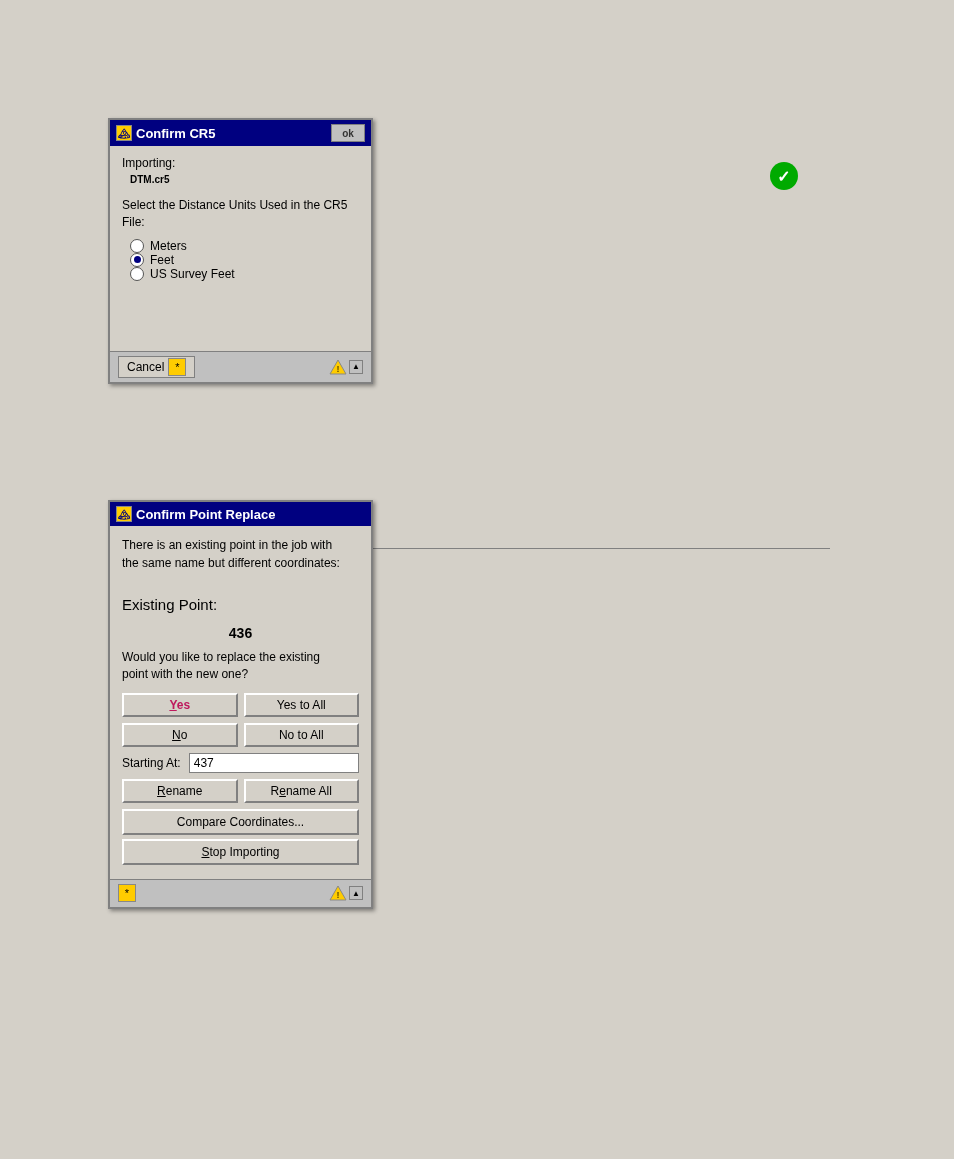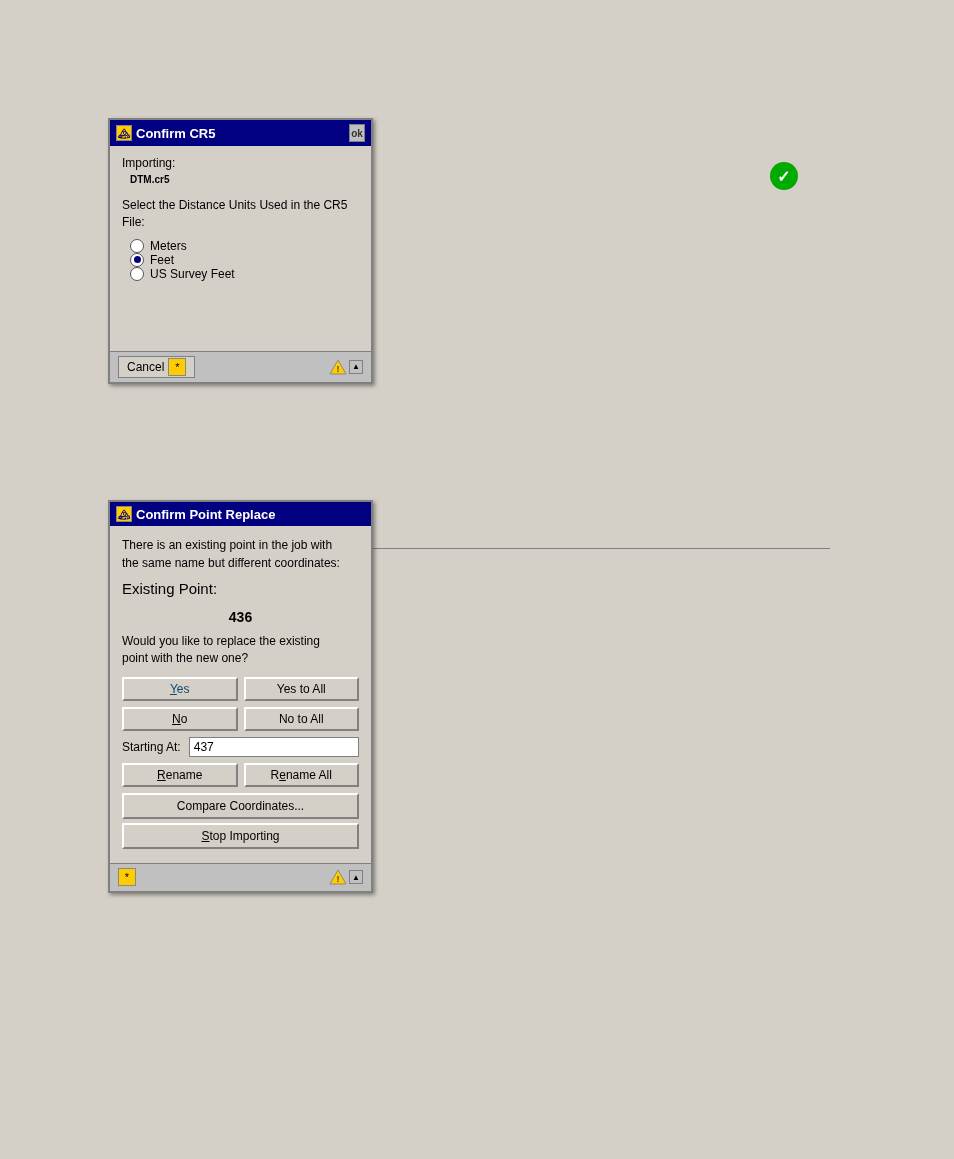--- a/index.html
+++ b/index.html
@@ -45,21 +45,21 @@
       border: 1px solid #888;
       display: inline-flex;
       align-items: center;
       justify-content: center;
       font-size: 10px;
       color: #000080;
       font-weight: bold;
     }
 
     .ok-btn {
-      width: 16px;
+      width: 34px;
       height: 18px;
       background: #c0c0c0;
       border: 1px solid #808080;
       border-radius: 0;
       display: flex;
       align-items: center;
       justify-content: center;
       font-size: 10px;
       color: #333;
       cursor: pointer;
@@ -194,21 +194,21 @@
     
     .confirm-dialog {
       left: 108px;
       top: 500px;
       width: 265px;
     }
 
     .confirm-text {
       font-size: 12px;
       line-height: 1.5;
-      margin-bottom: 8px;
+      margin-bottom: 24px;
     }
 
     .existing-point-label {
       font-size: 15px;
       margin-bottom: 4px;
     }
 
     .point-number {
       font-weight: bold;
       font-size: 14px;
@@ -235,22 +235,22 @@
       background: #d4d0c8;
       border: 2px solid;
       border-color: #ffffff #808080 #808080 #ffffff;
       font-size: 12px;
       cursor: pointer;
       text-align: center;
       min-width: 70px;
     }
 
     .yes-btn {
-      color: #0c4a6e;
-      font-weight: normal;
+      color: #be185d;
+      font-weight: bold;
     }
 
     .underlined {
       text-decoration: underline;
     }
 
     .starting-at-row {
       display: flex;
       align-items: center;
       gap: 8px;

